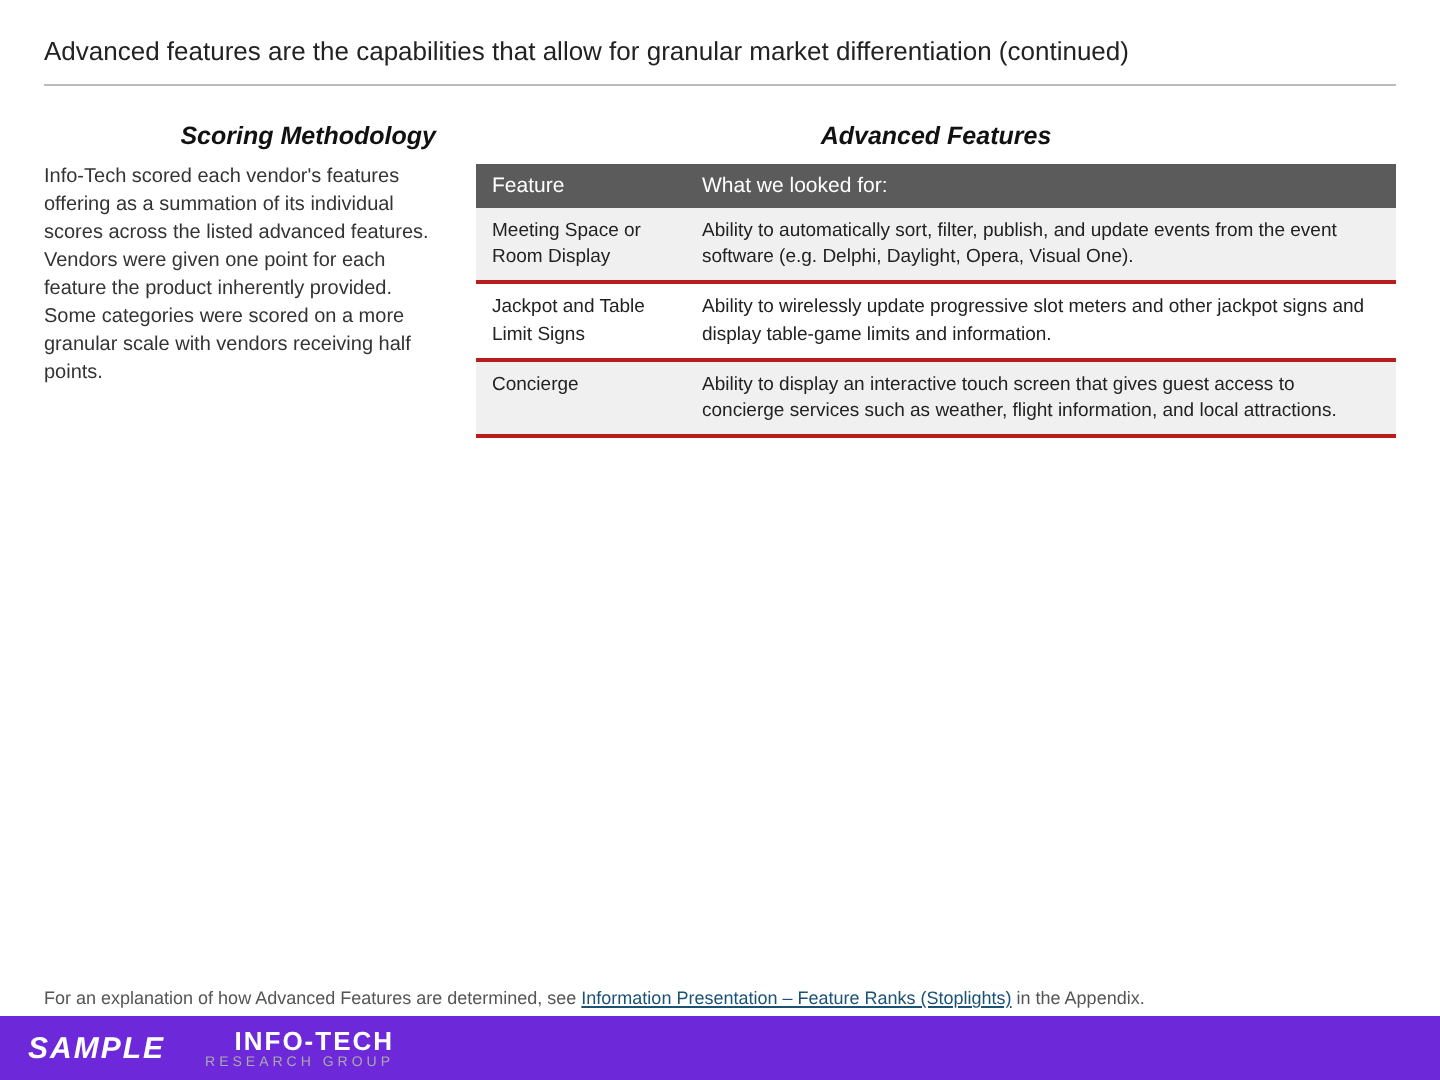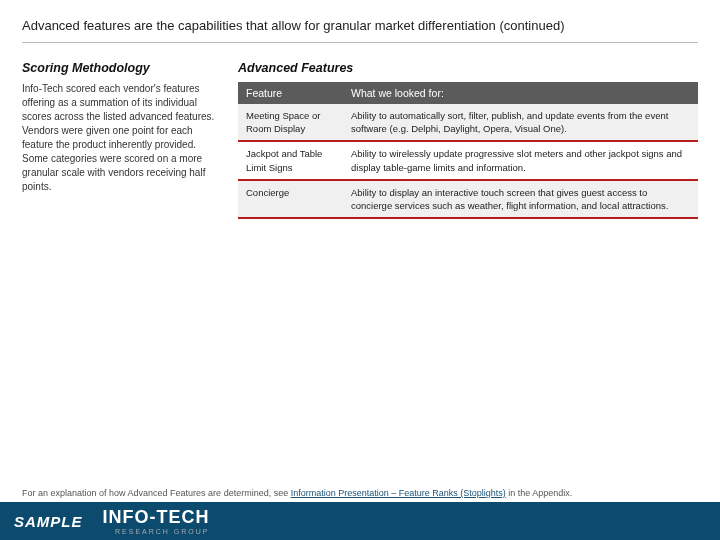--- a/index.html
+++ b/index.html
@@ -40,36 +40,38 @@
       min-width: 210px;
       padding-right: 14px;
       padding-top: 0;
     }
     .left-panel h2 {
       font-size: 12.5px;
       font-style: italic;
       font-weight: bold;
       margin-bottom: 7px;
       color: #111;
+      text-align: right;
     }
     .left-panel p {
       font-size: 10px;
       color: #333;
       line-height: 1.4;
     }
     .right-panel {
       flex: 1;
       padding-left: 6px;
     }
     .right-panel h2 {
       font-size: 12.5px;
       font-style: italic;
       font-weight: bold;
       margin-bottom: 7px;
       color: #111;
+      text-align: center;
     }
     .features-table {
       width: 100%;
       border-collapse: collapse;
       font-size: 10px;
     }
     .features-table thead tr {
       background: #5b5b5b;
       color: #fff;
     }
@@ -107,21 +109,21 @@
     .footer-note {
       font-size: 9px;
       color: #555;
       margin-bottom: 4px;
     }
     .footer-note a, .footer-note span.link {
       color: #1a5276;
       text-decoration: underline;
     }
     .footer-bar {
-      background: #0c4a6e;
+      background: #6d28d9;
       color: #fff;
       display: flex;
       align-items: center;
       padding: 5px 14px;
       margin: 0 -22px;
       min-height: 30px;
       gap: 10px;
     }
     .footer-bar .sample {
       font-size: 15px;
@@ -136,21 +138,21 @@
       font-size: 10.5px;
       text-decoration: underline;
       flex: 1;
     }
     .logo-info {
       display: flex;
       flex-direction: column;
       align-items: flex-end;
     }
     .logo-info .brand {
-      font-size: 18px;
+      font-size: 13px;
       font-weight: bold;
       color: #fff;
       letter-spacing: 1px;
     }
     .logo-info .sub {
       font-size: 7px;
       color: #aaa;
       letter-spacing: 2px;
     }
   </style>

